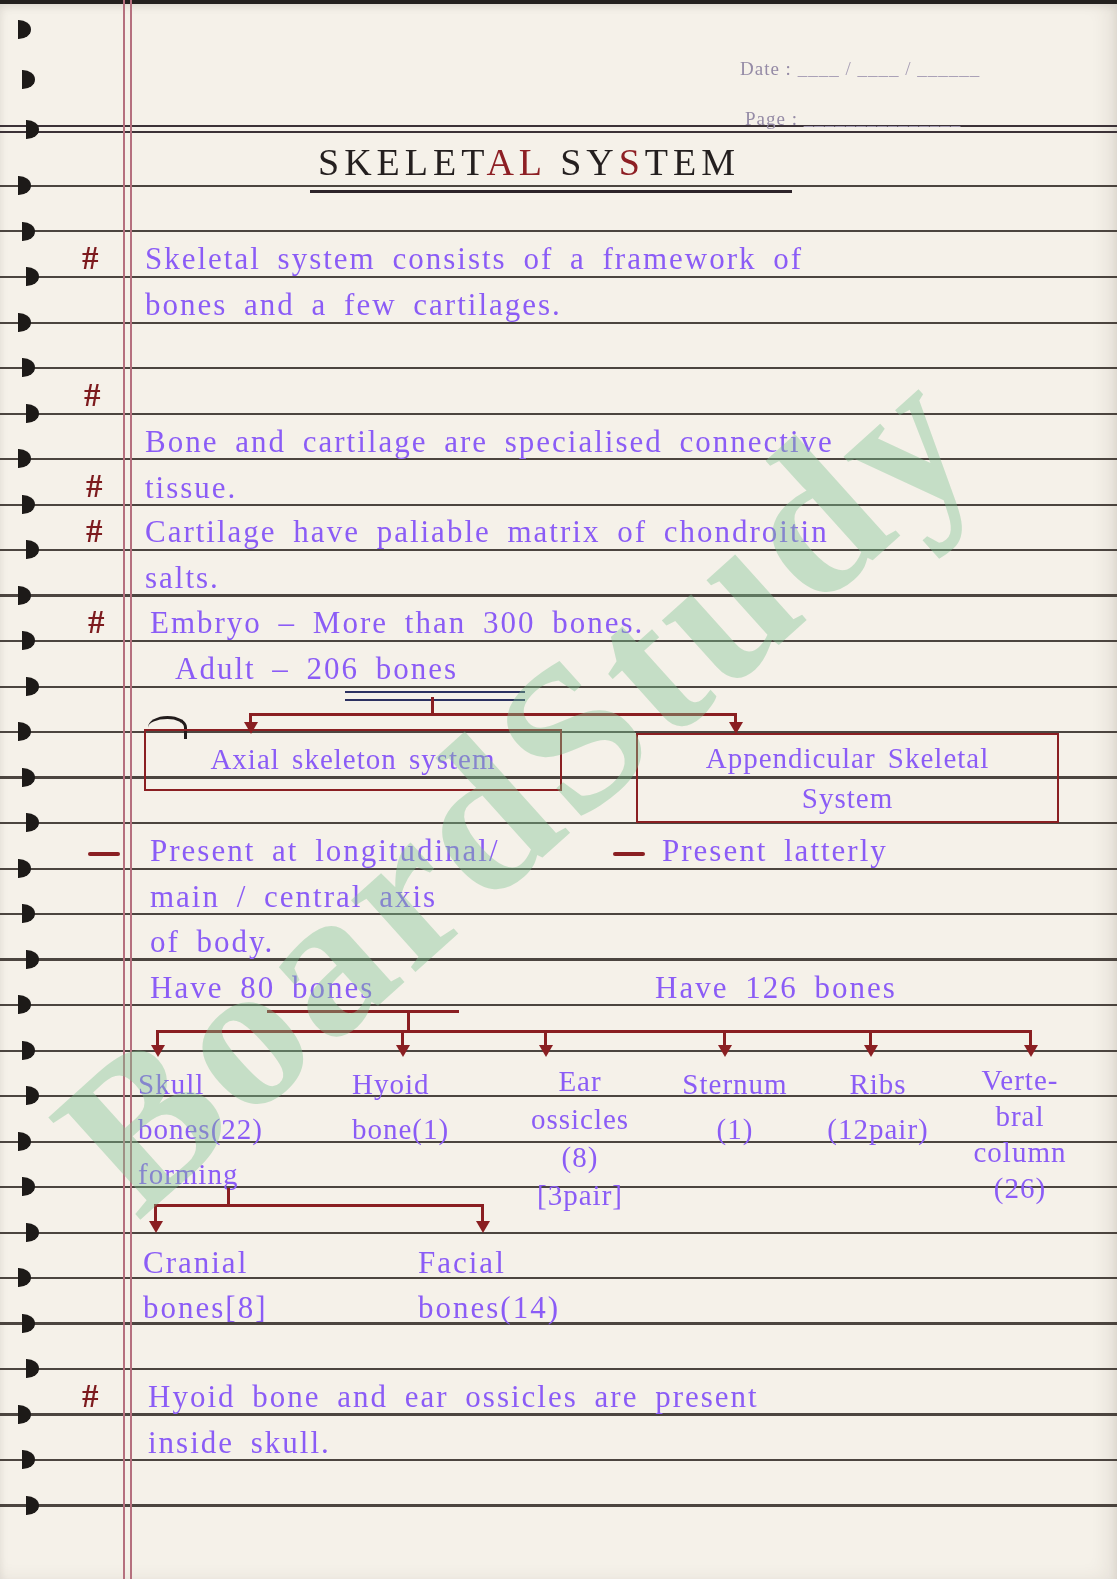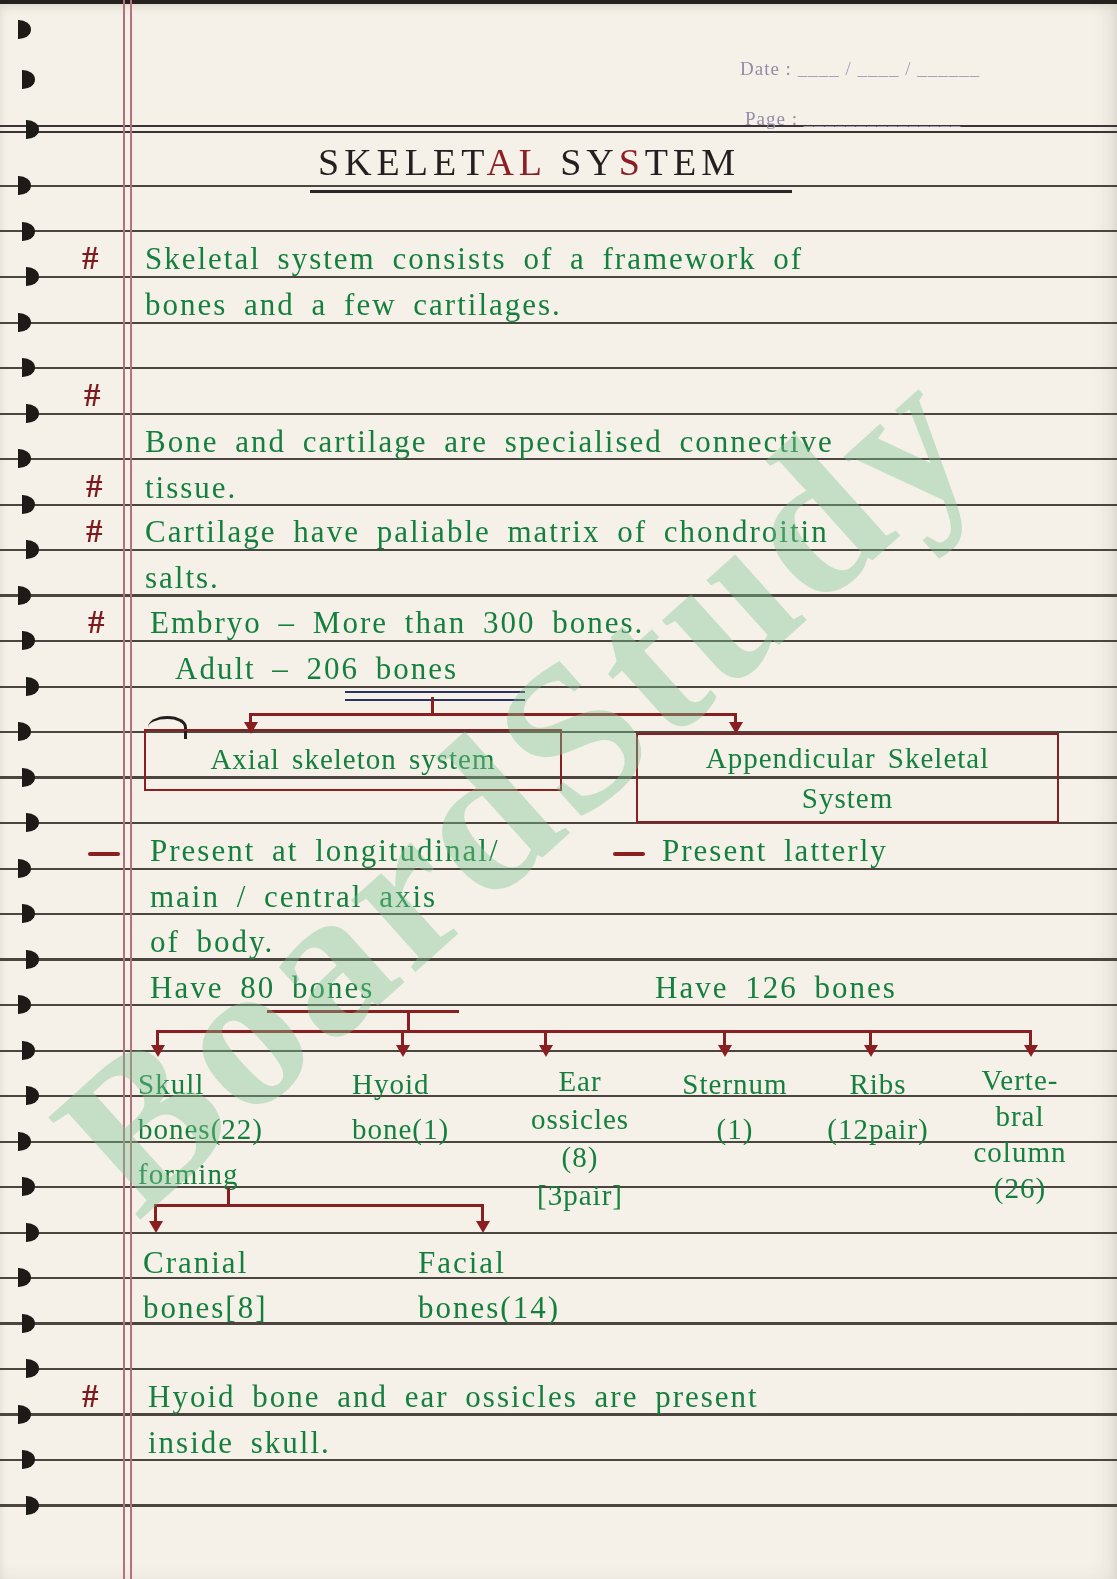--- a/index.html
+++ b/index.html
@@ -15,21 +15,21 @@
     left:0; top:185px; width:1117px; height:1322px;
     background:repeating-linear-gradient(to bottom, rgba(52,45,40,.88) 0 2px, transparent 2px 45.5px);
   }
   #top-edge{left:0;top:0;width:1117px;height:4px;background:#23201e;}
   .hdr-line{left:0;width:1117px;height:2px;background:#3c3237;}
   
   .margin-line{top:0;height:1579px;background:#b5707e;}
   
   .hw{
     font-size:31px; letter-spacing:2px; word-spacing:7px; line-height:45.5px;
-    color:#15803d; white-space:pre-line;
+    color:#8b5cf6; white-space:pre-line;
   }
   .small{font-size:29px; letter-spacing:1px; word-spacing:4px;}
   .marker{font-size:33px; font-weight:bold; color:#7d1b1e; letter-spacing:0;}
   .dash{height:4px; background:#8a1f22; border-radius:2px;}
   
   #title{font-size:38px; letter-spacing:5px; color:#241f1f; white-space:nowrap;}
   #title .t-red{color:#8d1f24;}
   #title-underline{height:3px; background:#2d2429;}
   
   .hdr-txt{font-size:19px; letter-spacing:1px; color:#958ba6; white-space:nowrap;}

